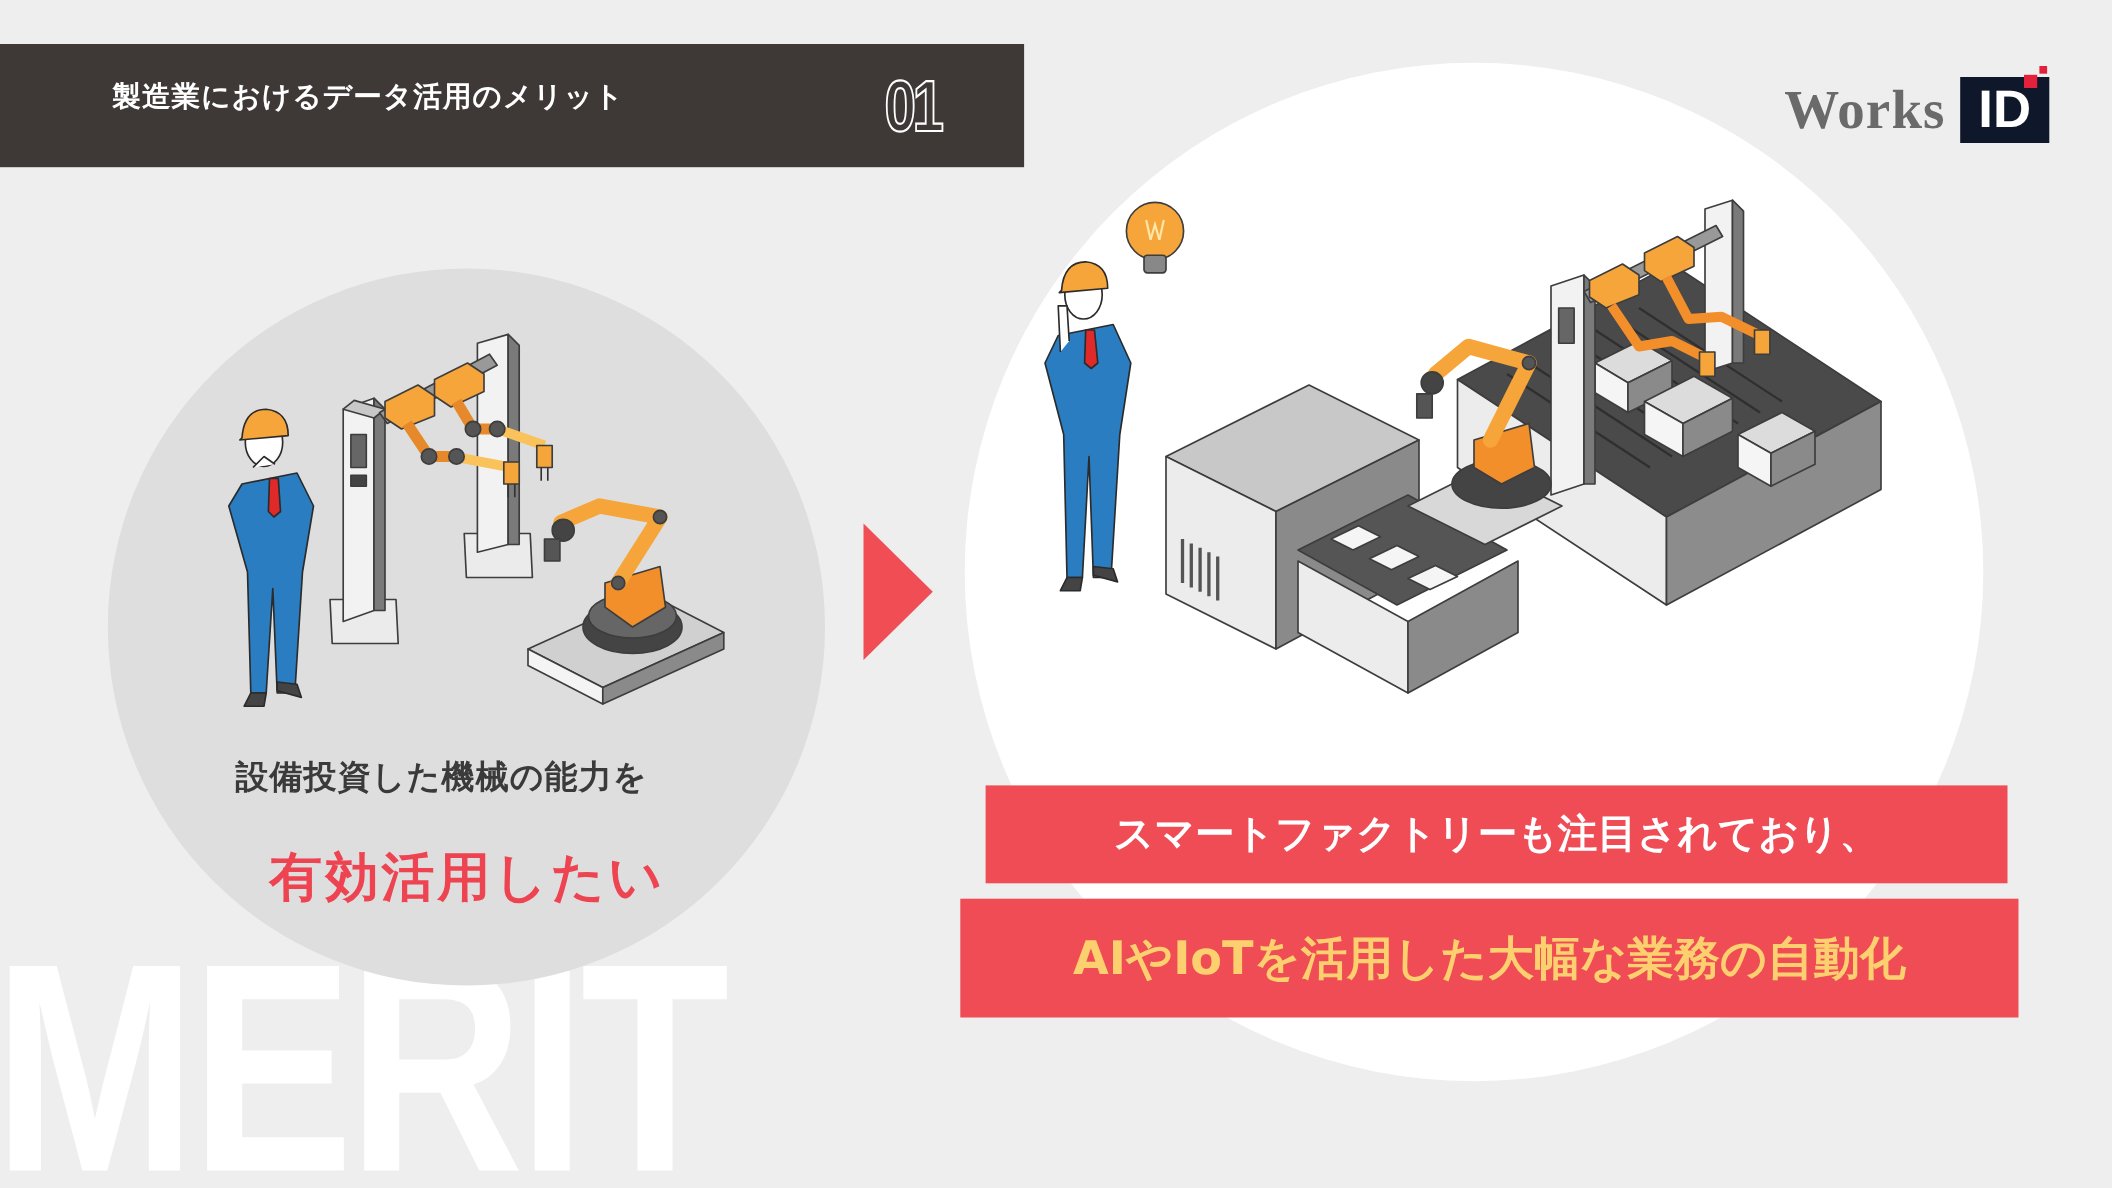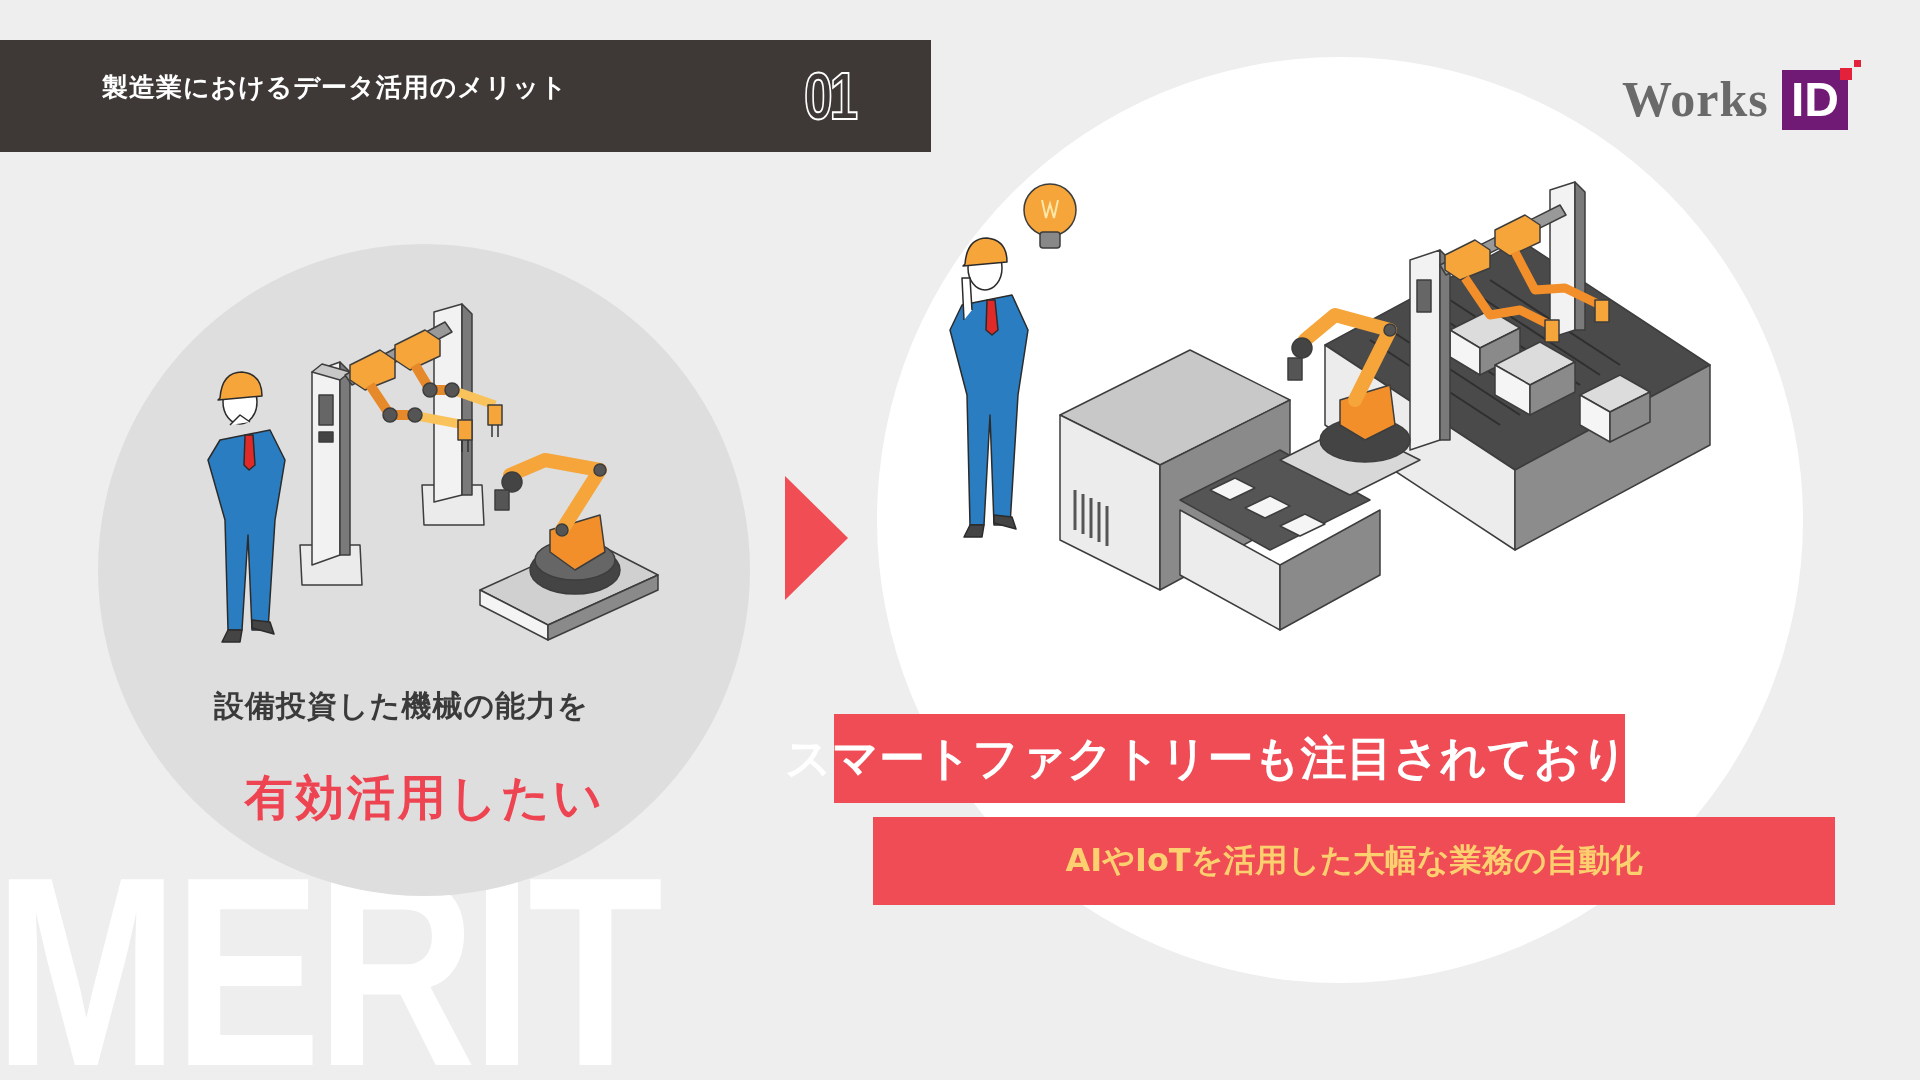--- a/index.html
+++ b/index.html
@@ -4,31 +4,31 @@
 <style>
   html, body { margin:0; padding:0; }
   body { width:1920px; height:1080px; overflow:hidden; background:#eeeeee; position:relative; font-family:"DejaVu Sans","Liberation Sans",sans-serif; }
   .abs { position:absolute; }
   #merit { left:-6px; top:862px; font-family:"Liberation Sans","DejaVu Sans",sans-serif; font-weight:bold; font-size:270px; line-height:220px; color:#ffffff; letter-spacing:-6px; transform:scaleX(0.82); transform-origin:left top; white-space:nowrap; }
   #title-bar { left:0; top:40px; width:931px; height:112px; background:#3e3837; }
   #title-text { left:102px; top:70px; font-size:26px; font-weight:bold; color:#ffffff; white-space:nowrap; letter-spacing:1px; }
   #title-num { left:804px; top:58px; font-family:"Liberation Sans",sans-serif; font-size:66px; font-weight:bold; color:transparent; -webkit-text-stroke:2px #ffffff; line-height:76px; letter-spacing:-4px; transform:scaleX(0.78); transform-origin:left top; }
   #logo { left:1622px; top:62px; width:240px; height:72px; }
   #logo-works { left:0; top:8px; font-family:Liberation Serif, serif; font-size:50px; font-weight:bold; color:#6a6a6a; letter-spacing:1px; }
-  #logo-id { left:160px; top:8px; width:66px; height:60px; background:#701a75; color:#fff; font-family:"Liberation Sans",sans-serif; font-size:48px; font-weight:bold; text-align:center; line-height:60px; }
+  #logo-id { left:160px; top:8px; width:81px; height:60px; background:#0f172a; color:#fff; font-family:"Liberation Sans",sans-serif; font-size:48px; font-weight:bold; text-align:center; line-height:60px; }
   .logo-sq1 { left:218px; top:6px; width:12px; height:12px; background:#e3213a; }
   .logo-sq2 { left:232px; top:-2px; width:7px; height:7px; background:#e3213a; }
   #left-circle { left:98px; top:244px; width:652px; height:652px; border-radius:50%; background:#dedede; }
   #right-circle { left:877px; top:57px; width:926px; height:926px; border-radius:50%; background:#ffffff; }
   #arrow { left:785px; top:476px; width:0; height:0; border-top:62px solid transparent; border-bottom:62px solid transparent; border-left:63px solid #f04d55; }
   #left-line1 { left:214px; top:686px; width:422px; text-align:left; font-size:30px; font-weight:bold; color:#3a3a3a; white-space:nowrap; letter-spacing:1px; }
   #left-line2 { left:200px; top:730px; width:450px; text-align:center; font-size:48px; font-weight:bold; color:#ee4452; white-space:nowrap; letter-spacing:3px;margin-top:36px; }
   .banner { background:#ef4c55; display:flex; align-items:center; justify-content:center; white-space:nowrap; font-weight:bold; }
-  #banner1 { left:834px; top:714px; width:791px; height:89px; color:#ffffff; font-size:46px; }
-  #banner2 { left:873px; top:817px; width:962px; height:88px; color:#fcd06e; font-size:32px; }
+  #banner1 { left:896px; top:714px; width:929px; height:89px; color:#ffffff; font-size:36px; }
+  #banner2 { left:873px; top:817px; width:962px; height:108px; color:#fcd06e; font-size:42px; }
   svg { position:absolute; overflow:visible; }
 </style>
 </head>
 <body>
 
 <div id="merit" class="abs">MERIT</div>
 
 <div id="title-bar" class="abs"></div>
 <div id="title-text" class="abs">製造業におけるデータ活用のメリット</div>
 <div id="title-num" class="abs">01</div>

